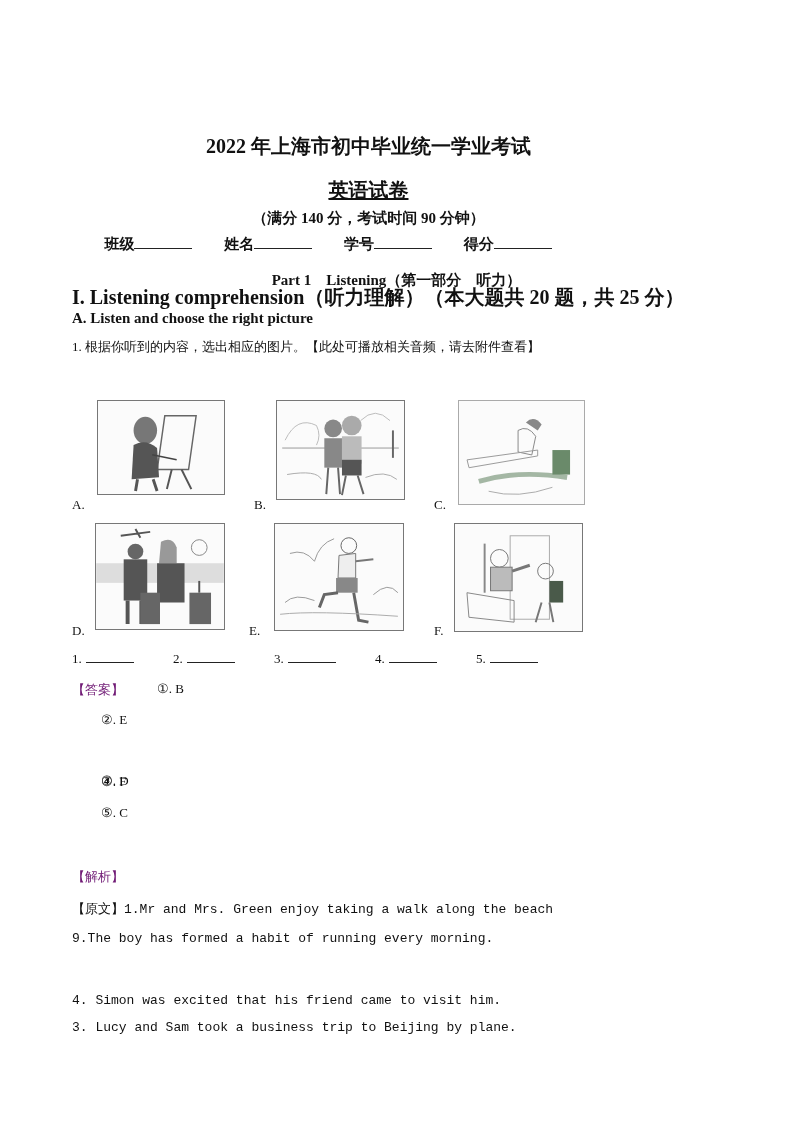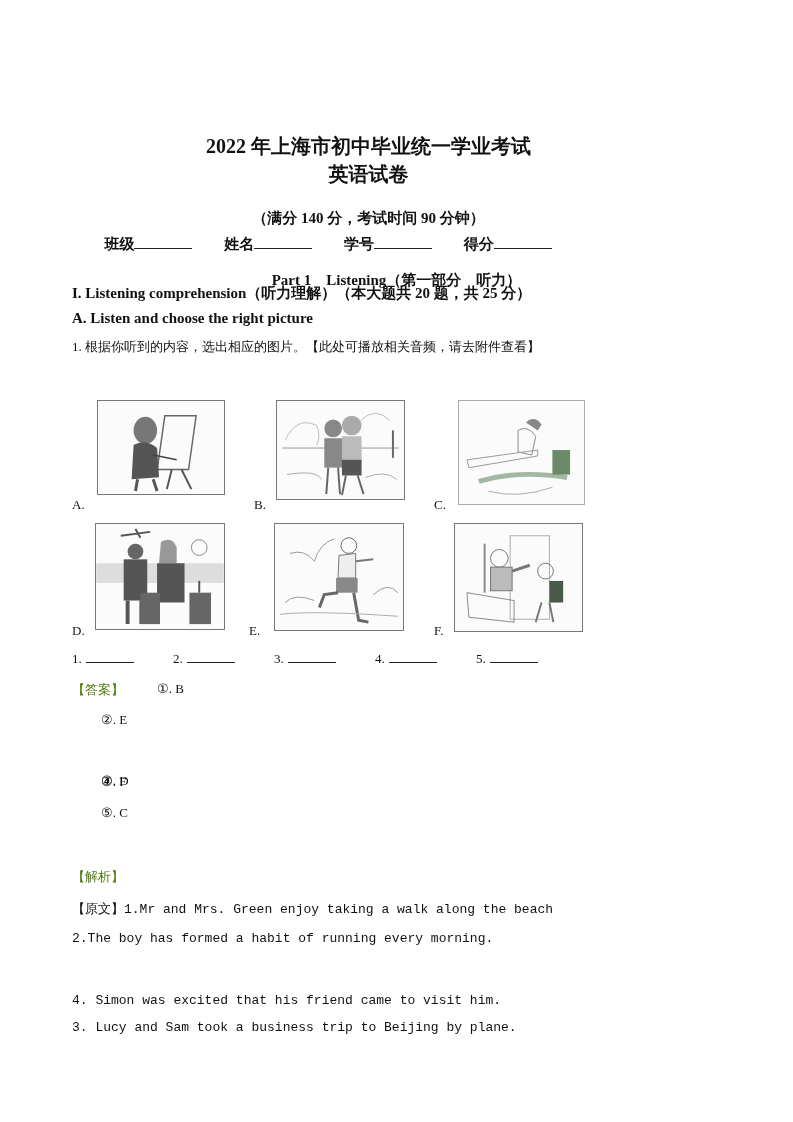--- a/index.html
+++ b/index.html
@@ -1,36 +1,36 @@
 <!DOCTYPE html>
 <html><head>
 <meta charset="utf-8">
 <style>
   html, body { margin: 0; padding: 0; background: #ffffff; }
   body { width: 793px; height: 1122px; position: relative; overflow: hidden;
          font-family: "Liberation Serif", "DejaVu Serif", serif; color: #111; }
   .abs { position: absolute; white-space: nowrap; }
   .title { left: 0; width: 697px; text-align: center; font-weight: bold; margin-left: 20px; }
   .t1 { top: 133px; font-size: 20px; }
-  .t2 { top: 161px; font-size: 20px; }
+  .t2 { top: 177px; font-size: 20px; text-decoration: underline; }
   .t3 { top: 209px; font-size: 15px; }
   .fields { top: 234px; left: 0; width: 656px; text-align: center; font-size: 15px; font-weight: bold; }
   .fields span.f { margin: 0 14px; }
   .fields span.u { display: inline-block; width: 58px; border-bottom: 1px solid #222; height: 14px; vertical-align: baseline; }
   .part { top: 259px; left: 0; width: 793px; text-align: center; font-size: 15px; font-weight: bold; margin-top: 12px; }
-  .h1 { top: 284px; left: 72px; font-size: 15px; font-weight: bold; }
+  .h1 { top: 284px; left: 72px; font-size: 20px; font-weight: bold; }
   .h2 { top: 310px; left: 72px; font-size: 15px; font-weight: bold; }
   .q1 { top: 338px; left: 72px; font-size: 13px; }
   .pic { position: absolute; border: 1px solid #777; background: #fbfbfb; box-sizing: border-box; overflow: hidden; }
   .pic svg { width: 100%; height: 100%; display: block; }
   .lbl { position: absolute; font-size: 13px; }
   .blanks { top: 651px; left: 72px; font-size: 13px; }
   .blanks .b { display: inline-block; margin-right: 36px; }
   .blanks .u { display: inline-block; width: 48px; border-bottom: 1px solid #222; height: 10px; margin-left: 4px; }
-  .tag { color: #4d7c0f; font-size: 13px; }
+  .tag { color: #701a75; font-size: 13px; }
   .ans { font-size: 13px; }
   .orig { left: 72px; font-size: 13px; font-family: Liberation Mono, monospace; }
 </style>
 </head>
 <body>
 
 <div class="abs title t1">2022 年上海市初中毕业统一学业考试</div>
 <div class="abs title t2">英语试卷</div>
 <div class="abs title t3">（满分 140 分，考试时间 90 分钟）</div>
 
@@ -140,15 +140,15 @@
 
 <div class="abs tag" style="left:72px;top:681px;">【答案】</div>
 <div class="abs ans" style="left:157px;top:681px;">①. B</div>
 <div class="abs ans" style="left:101px;top:712px;">②. E</div>
 <div class="abs ans" style="left:101px;top:773px;">③. D</div>
 <div class="abs ans" style="left:101px;top:774px;">④. F</div>
 <div class="abs ans" style="left:101px;top:805px;">⑤. C</div>
 
 <div class="abs tag" style="left:72px;top:868px;">【解析】</div>
 <div class="abs orig" style="top:900px;"><span>【原文】</span><span>1.Mr and Mrs. Green enjoy taking a walk along the beach</span></div>
-<div class="abs orig" style="top:931px;">2.The boy has formed a habit of running every morning.</div>
+<div class="abs orig" style="top:931px;">9.The boy has formed a habit of running every morning.</div>
 <div class="abs orig" style="top:1020px;text-align:right;">3. Lucy and Sam took a business trip to Beijing by plane.</div>
 <div class="abs orig" style="top:993px;">4. Simon was excited that his friend came to visit him.</div>
 
 </body></html>

